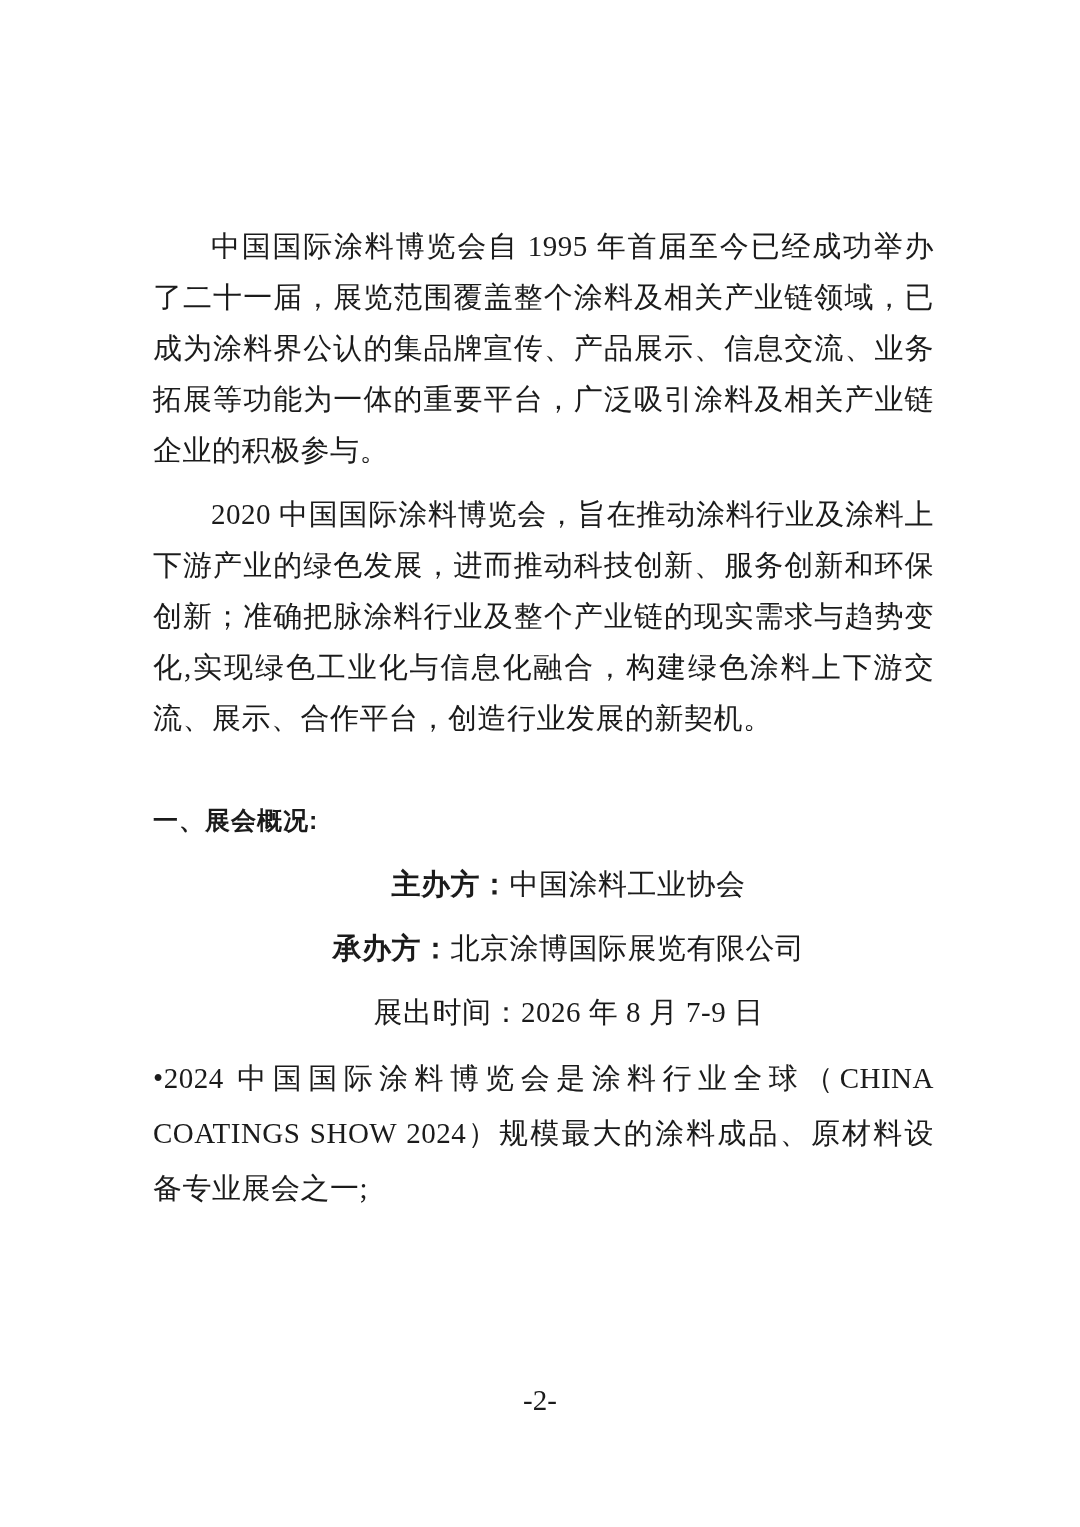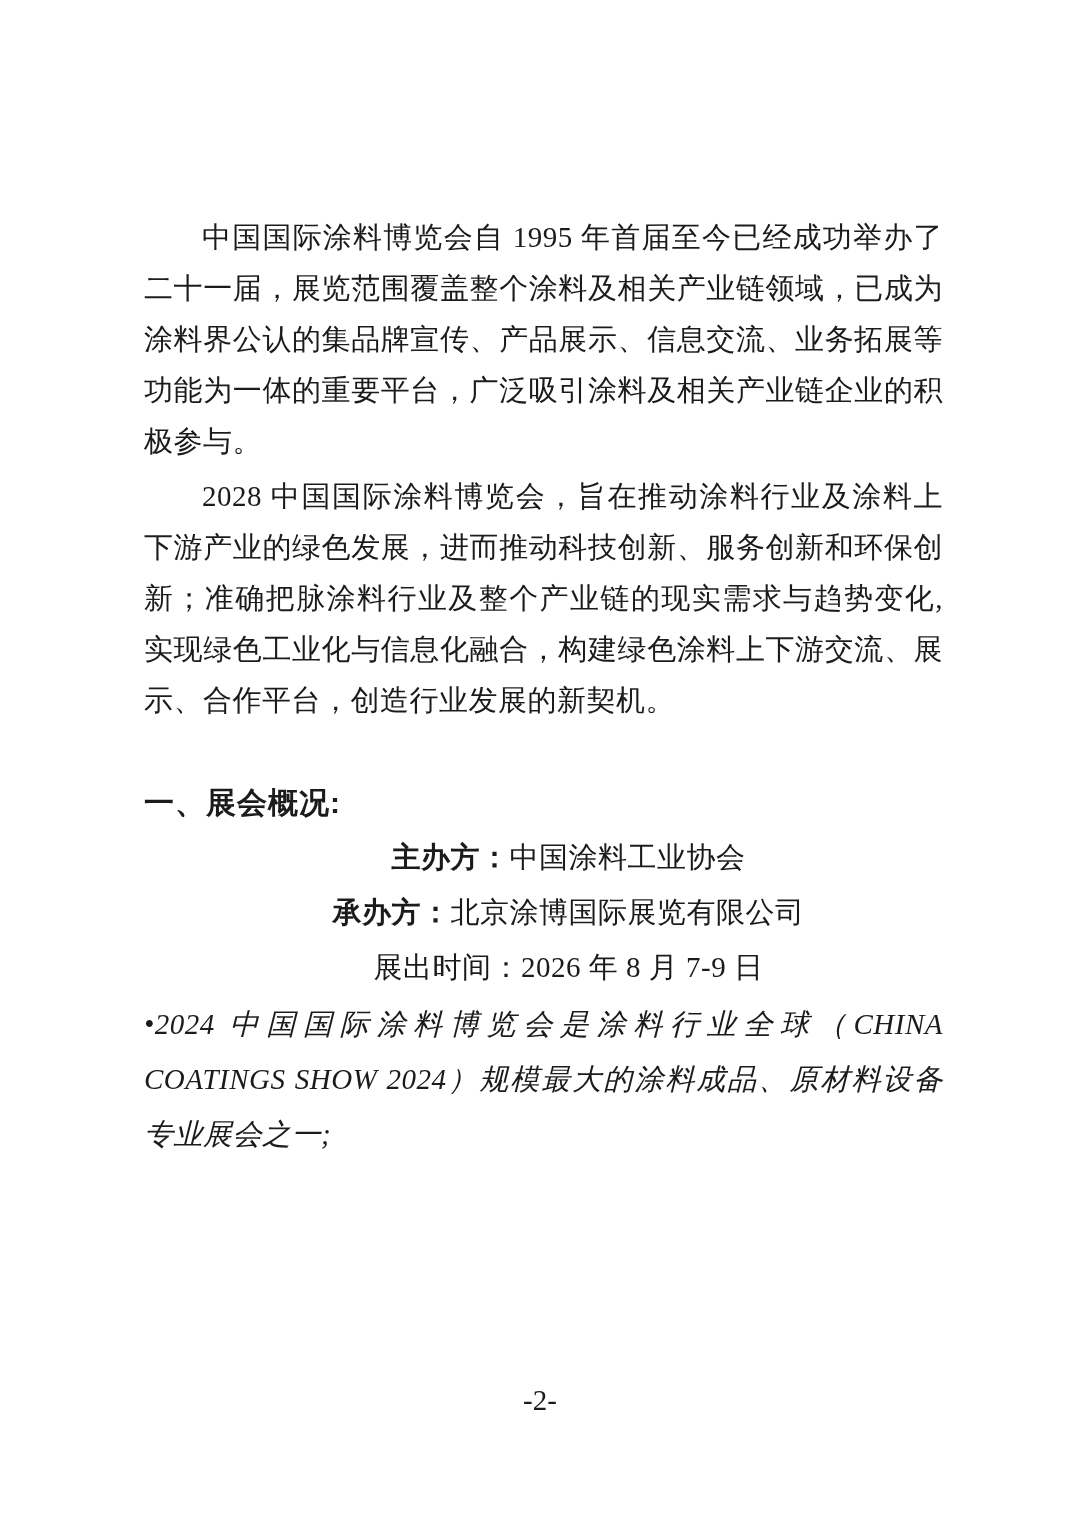--- a/index.html
+++ b/index.html
@@ -20,66 +20,65 @@
     inset: 0;
     background: #ffffff;
   }
   .content {
     position: absolute;
     left: 140px;
     top: 208px;
     width: 807px;
   }
   .blk {
-    margin: 4px;
+    margin: 13px;
     font-size: 29px;
     line-height: 51px;
     text-align: justify;
     text-justify: inter-ideograph;
     letter-spacing: 0.5px;
     font-weight: 400;
   }
   .blk.para { text-indent: 2em; }
   .blk.heading {
     font-family: "Liberation Sans", "DejaVu Sans", sans-serif;
     font-weight: 700;
-    font-size: 30px;
+    font-size: 25px;
     line-height: 51px;
     margin-top: 51px;
     text-align: left;
     letter-spacing: 1px;
   }
   .blk.item {
     padding-left: 50px;
     text-align: center;
   }
   .blk.bullet {
     line-height: 55px;
     margin-top: 2px;
-    font-style: italic;
   }
   .bold { font-weight: 700; }
   .footer {
     position: absolute;
     left: 0;
     top: 1383px;
     width: 100%;
     text-align: center;
     font-size: 29px;
     line-height: 34px;
     color: #1b1b1b;
   }
 </style>
 </head>
 <body>
 
 <div class="page">
   <main class="content">
       <p class="blk para"><span>中国国际涂料博览会自 1995 年首届至今已经成功举办了二十一届，展览范围覆盖整个涂料及相关产业链领域，已成为涂料界公认的集品牌宣传、产品展示、信息交流、业务拓展等功能为一体的重要平台，广泛吸引涂料及相关产业链企业的积极参与。</span></p>
-      <p class="blk para"><span>2028 中国国际涂料博览会，旨在推动涂料行业及涂料上下游产业的绿色发展，进而推动科技创新、服务创新和环保创新；准确把脉涂料行业及整个产业链的现实需求与趋势变化,实现绿色工业化与信息化融合，构建绿色涂料上下游交流、展示、合作平台，创造行业发展的新契机。</span></p>
+      <p class="blk para"><span>2020 中国国际涂料博览会，旨在推动涂料行业及涂料上下游产业的绿色发展，进而推动科技创新、服务创新和环保创新；准确把脉涂料行业及整个产业链的现实需求与趋势变化,实现绿色工业化与信息化融合，构建绿色涂料上下游交流、展示、合作平台，创造行业发展的新契机。</span></p>
       <h2 class="blk heading"><span class="bold">一、展会概况:</span></h2>
       <p class="blk item"><span class="bold">主办方：</span><span>中国涂料工业协会</span></p>
       <p class="blk item"><span class="bold">承办方：</span><span>北京涂博国际展览有限公司</span></p>
       <p class="blk item"><span>展出时间：2026 年 8 月 7-9 日</span></p>
       <p class="blk bullet"><span>•2024 中国国际涂料博览会是涂料行业全球（CHINA COATINGS SHOW 2024）规模最大的涂料成品、原材料设备专业展会之一;</span></p>
     </main>
   <div class="footer">-2-</div>
 </div>
 
 </body></html>

